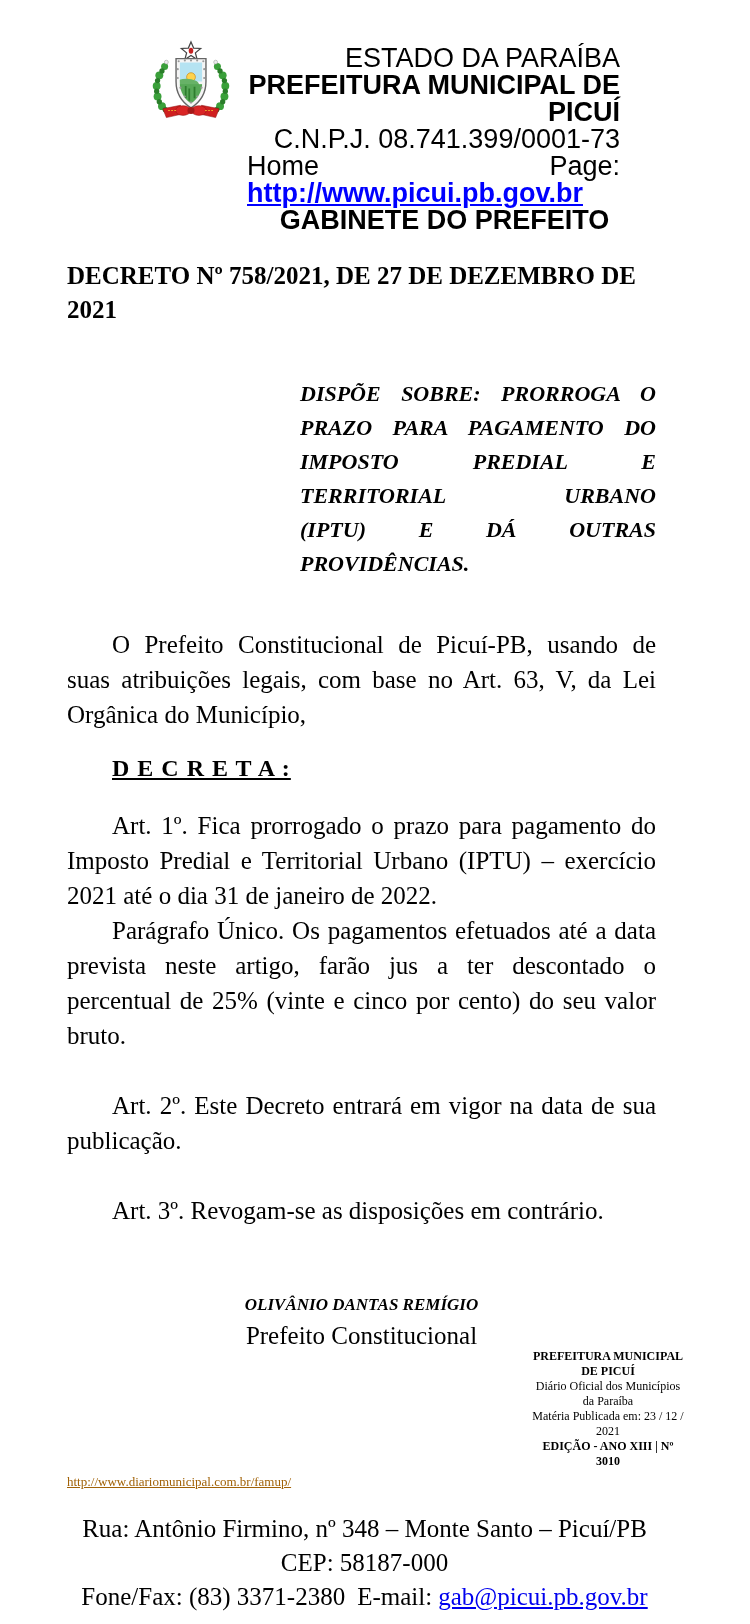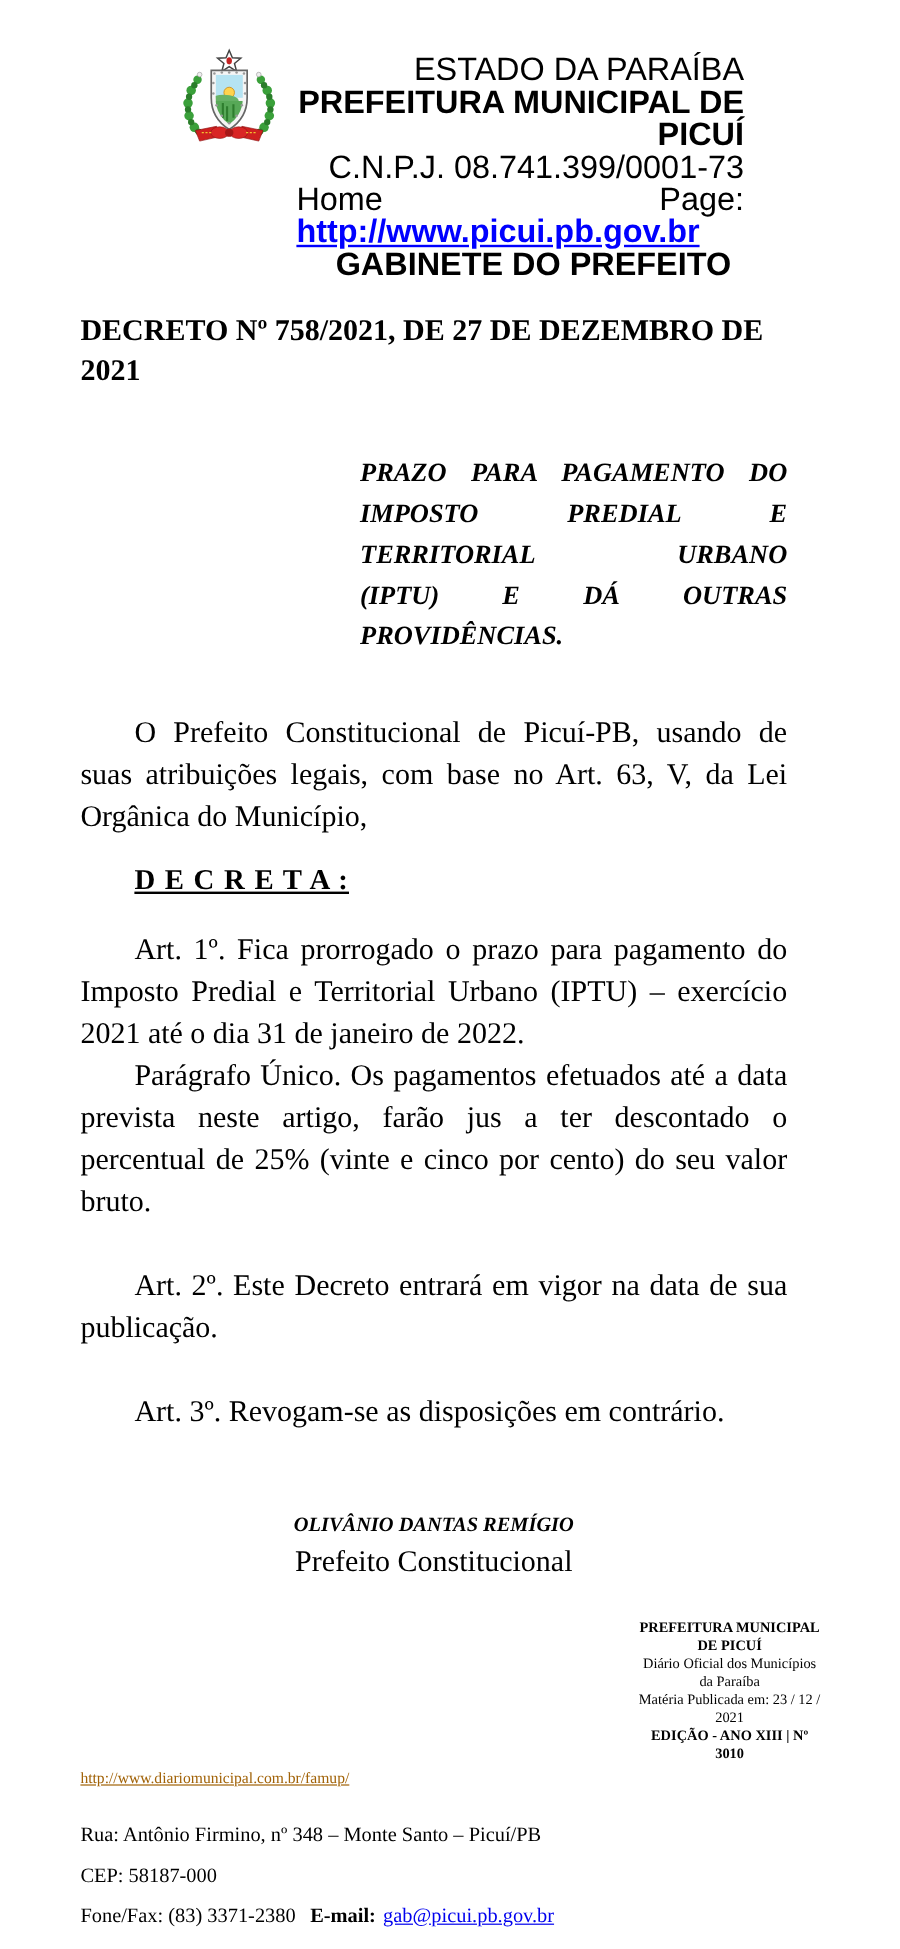--- a/index.html
+++ b/index.html
@@ -38,23 +38,23 @@
   .sig-role{font-size:25px;line-height:32px;}
 
   
   .stamp{position:absolute;top:1349px;right:64px;width:156px;text-align:center;
          font-size:12px;line-height:15px;}
   .stamp .b{font-weight:bold;}
 
   
   .diario{position:absolute;top:1474px;left:67px;font-size:13px;
           color:#a16207;text-decoration:underline;cursor:pointer;}
-  .footer{position:absolute;top:1512px;left:67px;width:595px;text-align:left;
-          font-size:17px;line-height:34px;}
-  .email-label{margin-left:12px;font-weight:bold;}
+  .footer{position:absolute;top:1512px;left:67px;width:595px;text-align:center;
+          font-size:25px;line-height:34px;}
+  .email-label{margin-left:12px;}
   .email{color:#0000ee;text-decoration:underline;margin-left:6px;cursor:pointer;}
 </style>
 </head>
 <body>
 
 <div class="page">
 
   <header class="hdr">
     <svg class="emblem" viewBox="0 0 100 94" xmlns="http://www.w3.org/2000/svg">
 
@@ -138,20 +138,21 @@
       </div>
       <div><a class="hdr-url">http://www.picui.pb.gov.br</a></div>
       <div class="office">GABINETE DO PREFEITO</div>
     </div>
   </header>
 
   <main class="doc">
     <h1 class="title">DECRETO Nº 758/2021, DE 27 DE DEZEMBRO DE 2021</h1>
 
     <div class="epigraph">
+      <div class="ep-line">DISPÕE SOBRE: PRORROGA O</div>
       <div class="ep-line">PRAZO PARA PAGAMENTO DO</div>
       <div class="ep-line">IMPOSTO PREDIAL E</div>
       <div class="ep-line">TERRITORIAL URBANO</div>
       <div class="ep-line">(IPTU) E DÁ OUTRAS</div>
       <div class="ep-line ep-last">PROVIDÊNCIAS.</div>
     </div>
 
     <p class="para p1">O Prefeito Constitucional de Picuí-PB, usando de suas atribuições legais, com base no Art. 63, V, da Lei Orgânica do Município,</p>
 
     <p class="decreta-line"><span class="decreta">D E C R E T A :</span></p>

